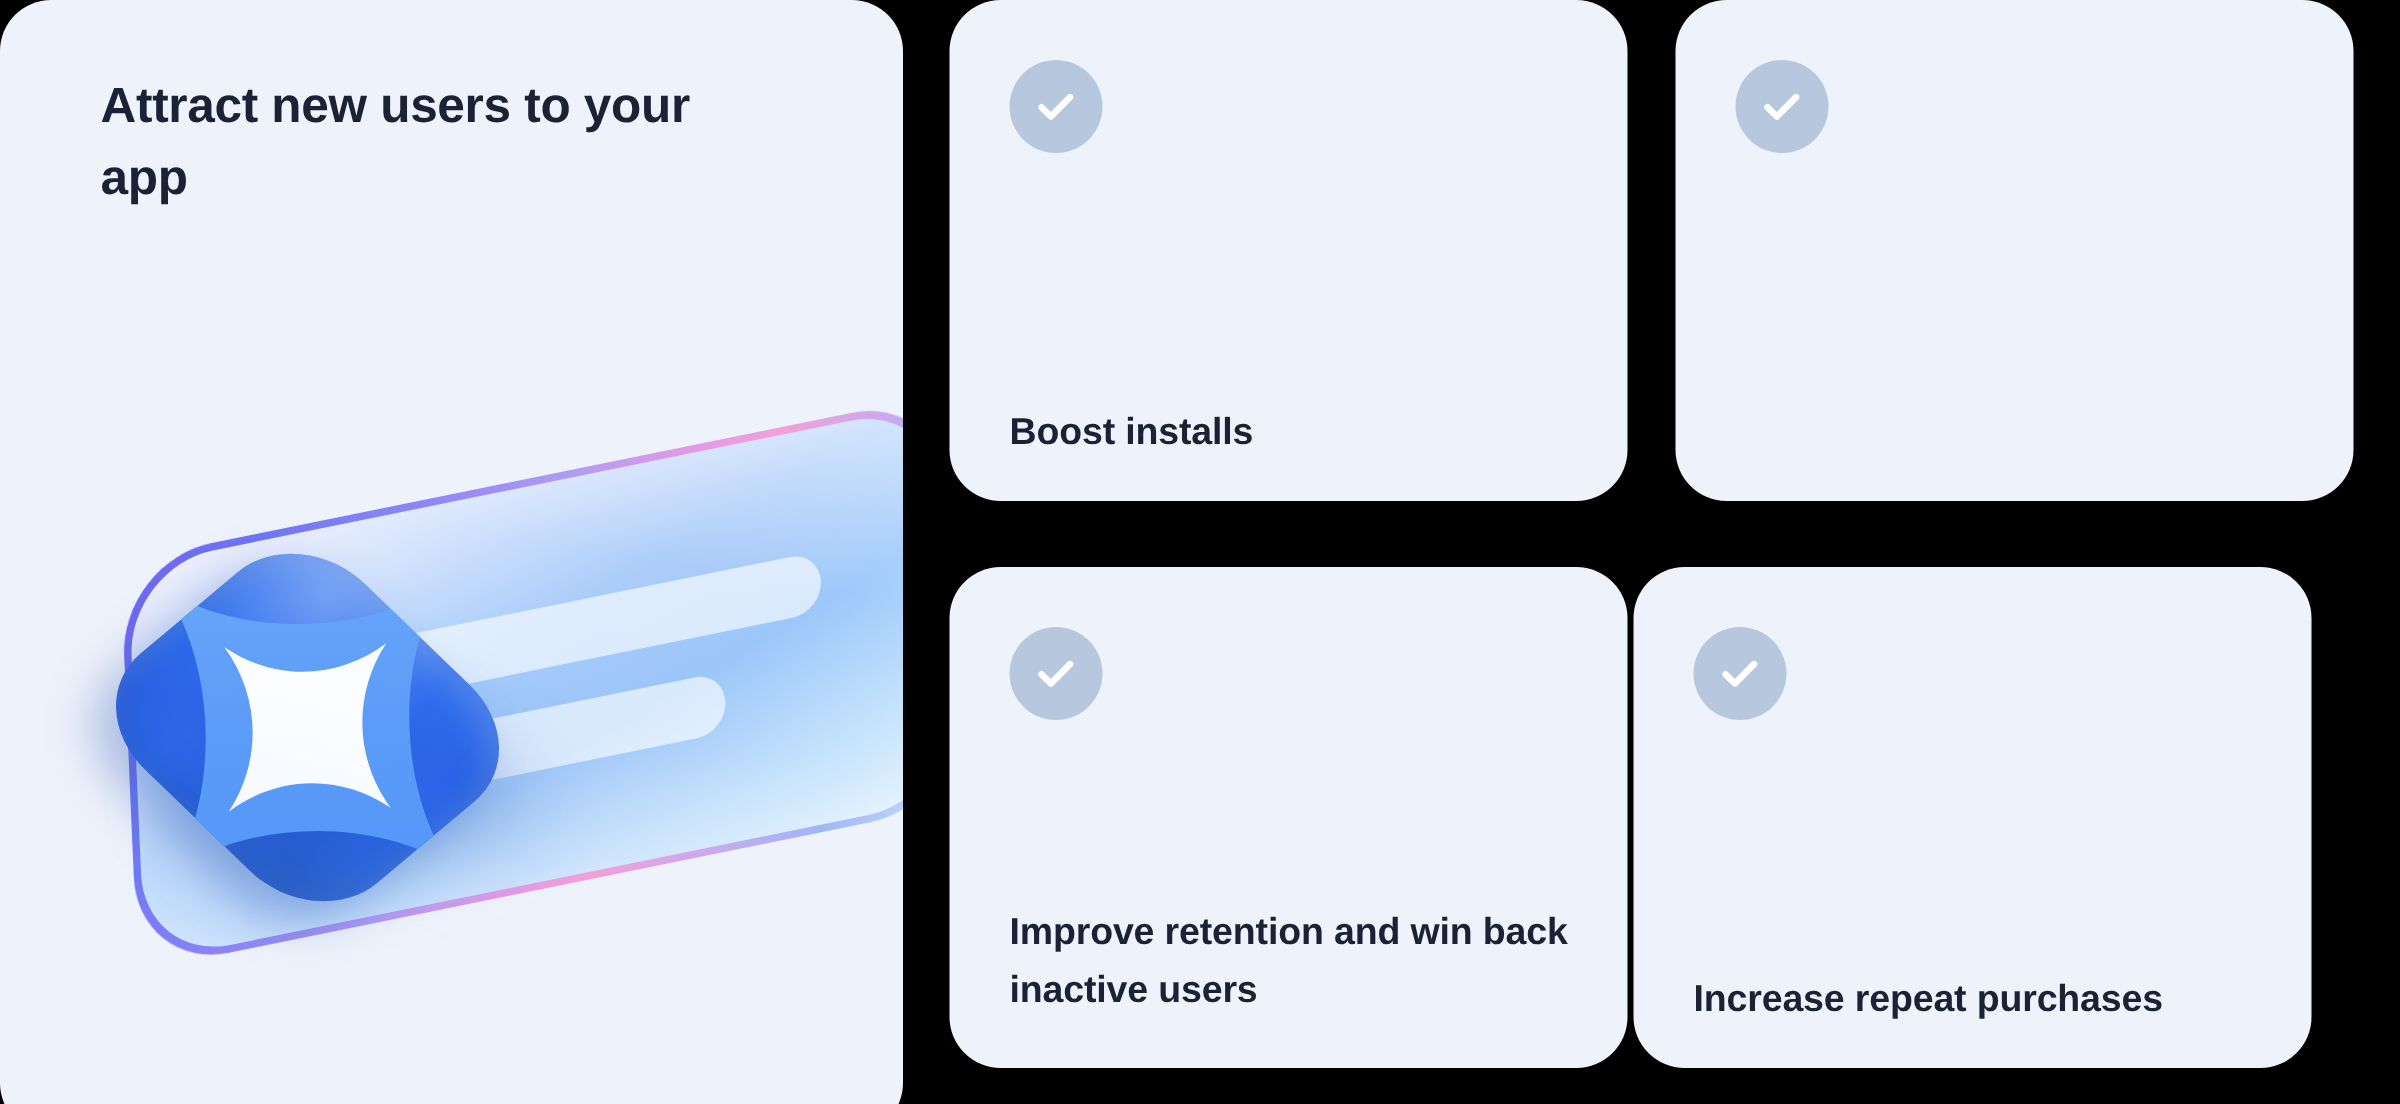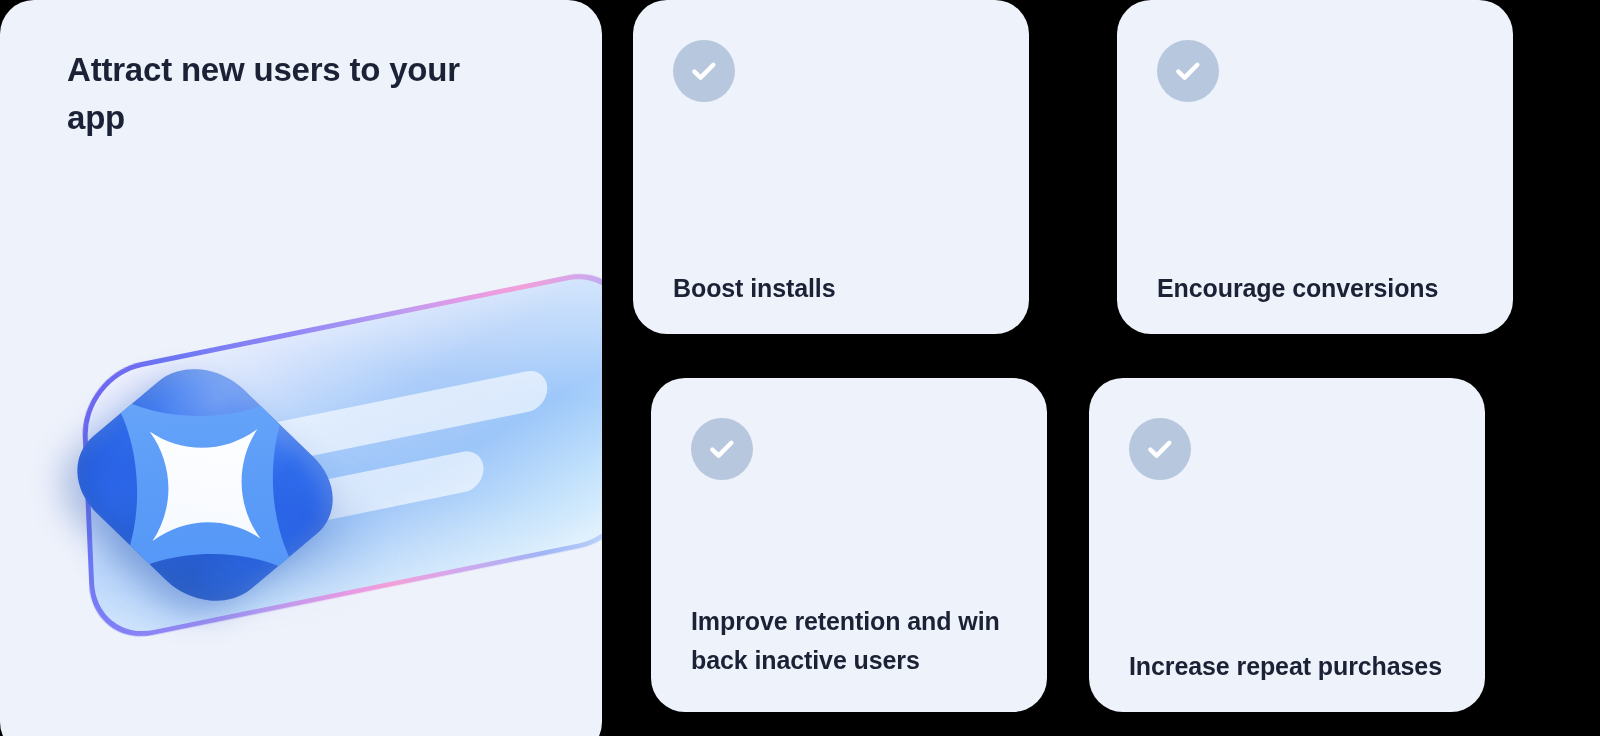--- a/index.html
+++ b/index.html
@@ -206,26 +206,26 @@
 
   
   .tile-art {
     position: absolute;
     inset: 0;
   }
   .tile-art svg { display: block; width: 100%; height: 100%; }
 
   
   .card-grid {
-    width: 396px;
+    width: 452px;
     height: 334px;
   }
   .card-r1c1 { left: 633px;  top: 0px;   }
   .card-r1c2 { left: 1117px; top: 0px;   }
-  .card-r2c1 { left: 651px;  top: 378px; }
+  .card-r2c1 { left: 633px;  top: 378px; }
   .card-r2c2 { left: 1089px; top: 378px; }
 
   .check-badge {
     position: absolute;
     left: 40px;
     top: 40px;
     width: 62px;
     height: 62px;
     border-radius: 50%;
     background: #b7c7de;
@@ -318,21 +318,20 @@
     </div>
     <div class="card-label">Boost installs</div>
   </div>
 
   <div class="card card-grid card-r1c2">
     <div class="check-badge">
       <svg viewBox="0 0 24 24" aria-hidden="true">
         <path d="M5.2 12.4 L9.6 16.7 L18.6 7.6" fill="none" stroke="#ffffff" stroke-width="3.1" stroke-linecap="round" stroke-linejoin="round"></path>
       </svg>
     </div>
-    <div class="card-label">Encourage conversions</div>
   </div>
 
   <div class="card card-grid card-r2c1">
     <div class="check-badge">
       <svg viewBox="0 0 24 24" aria-hidden="true">
         <path d="M5.2 12.4 L9.6 16.7 L18.6 7.6" fill="none" stroke="#ffffff" stroke-width="3.1" stroke-linecap="round" stroke-linejoin="round"></path>
       </svg>
     </div>
     <div class="card-label">Improve retention and win back inactive users</div>
   </div>

